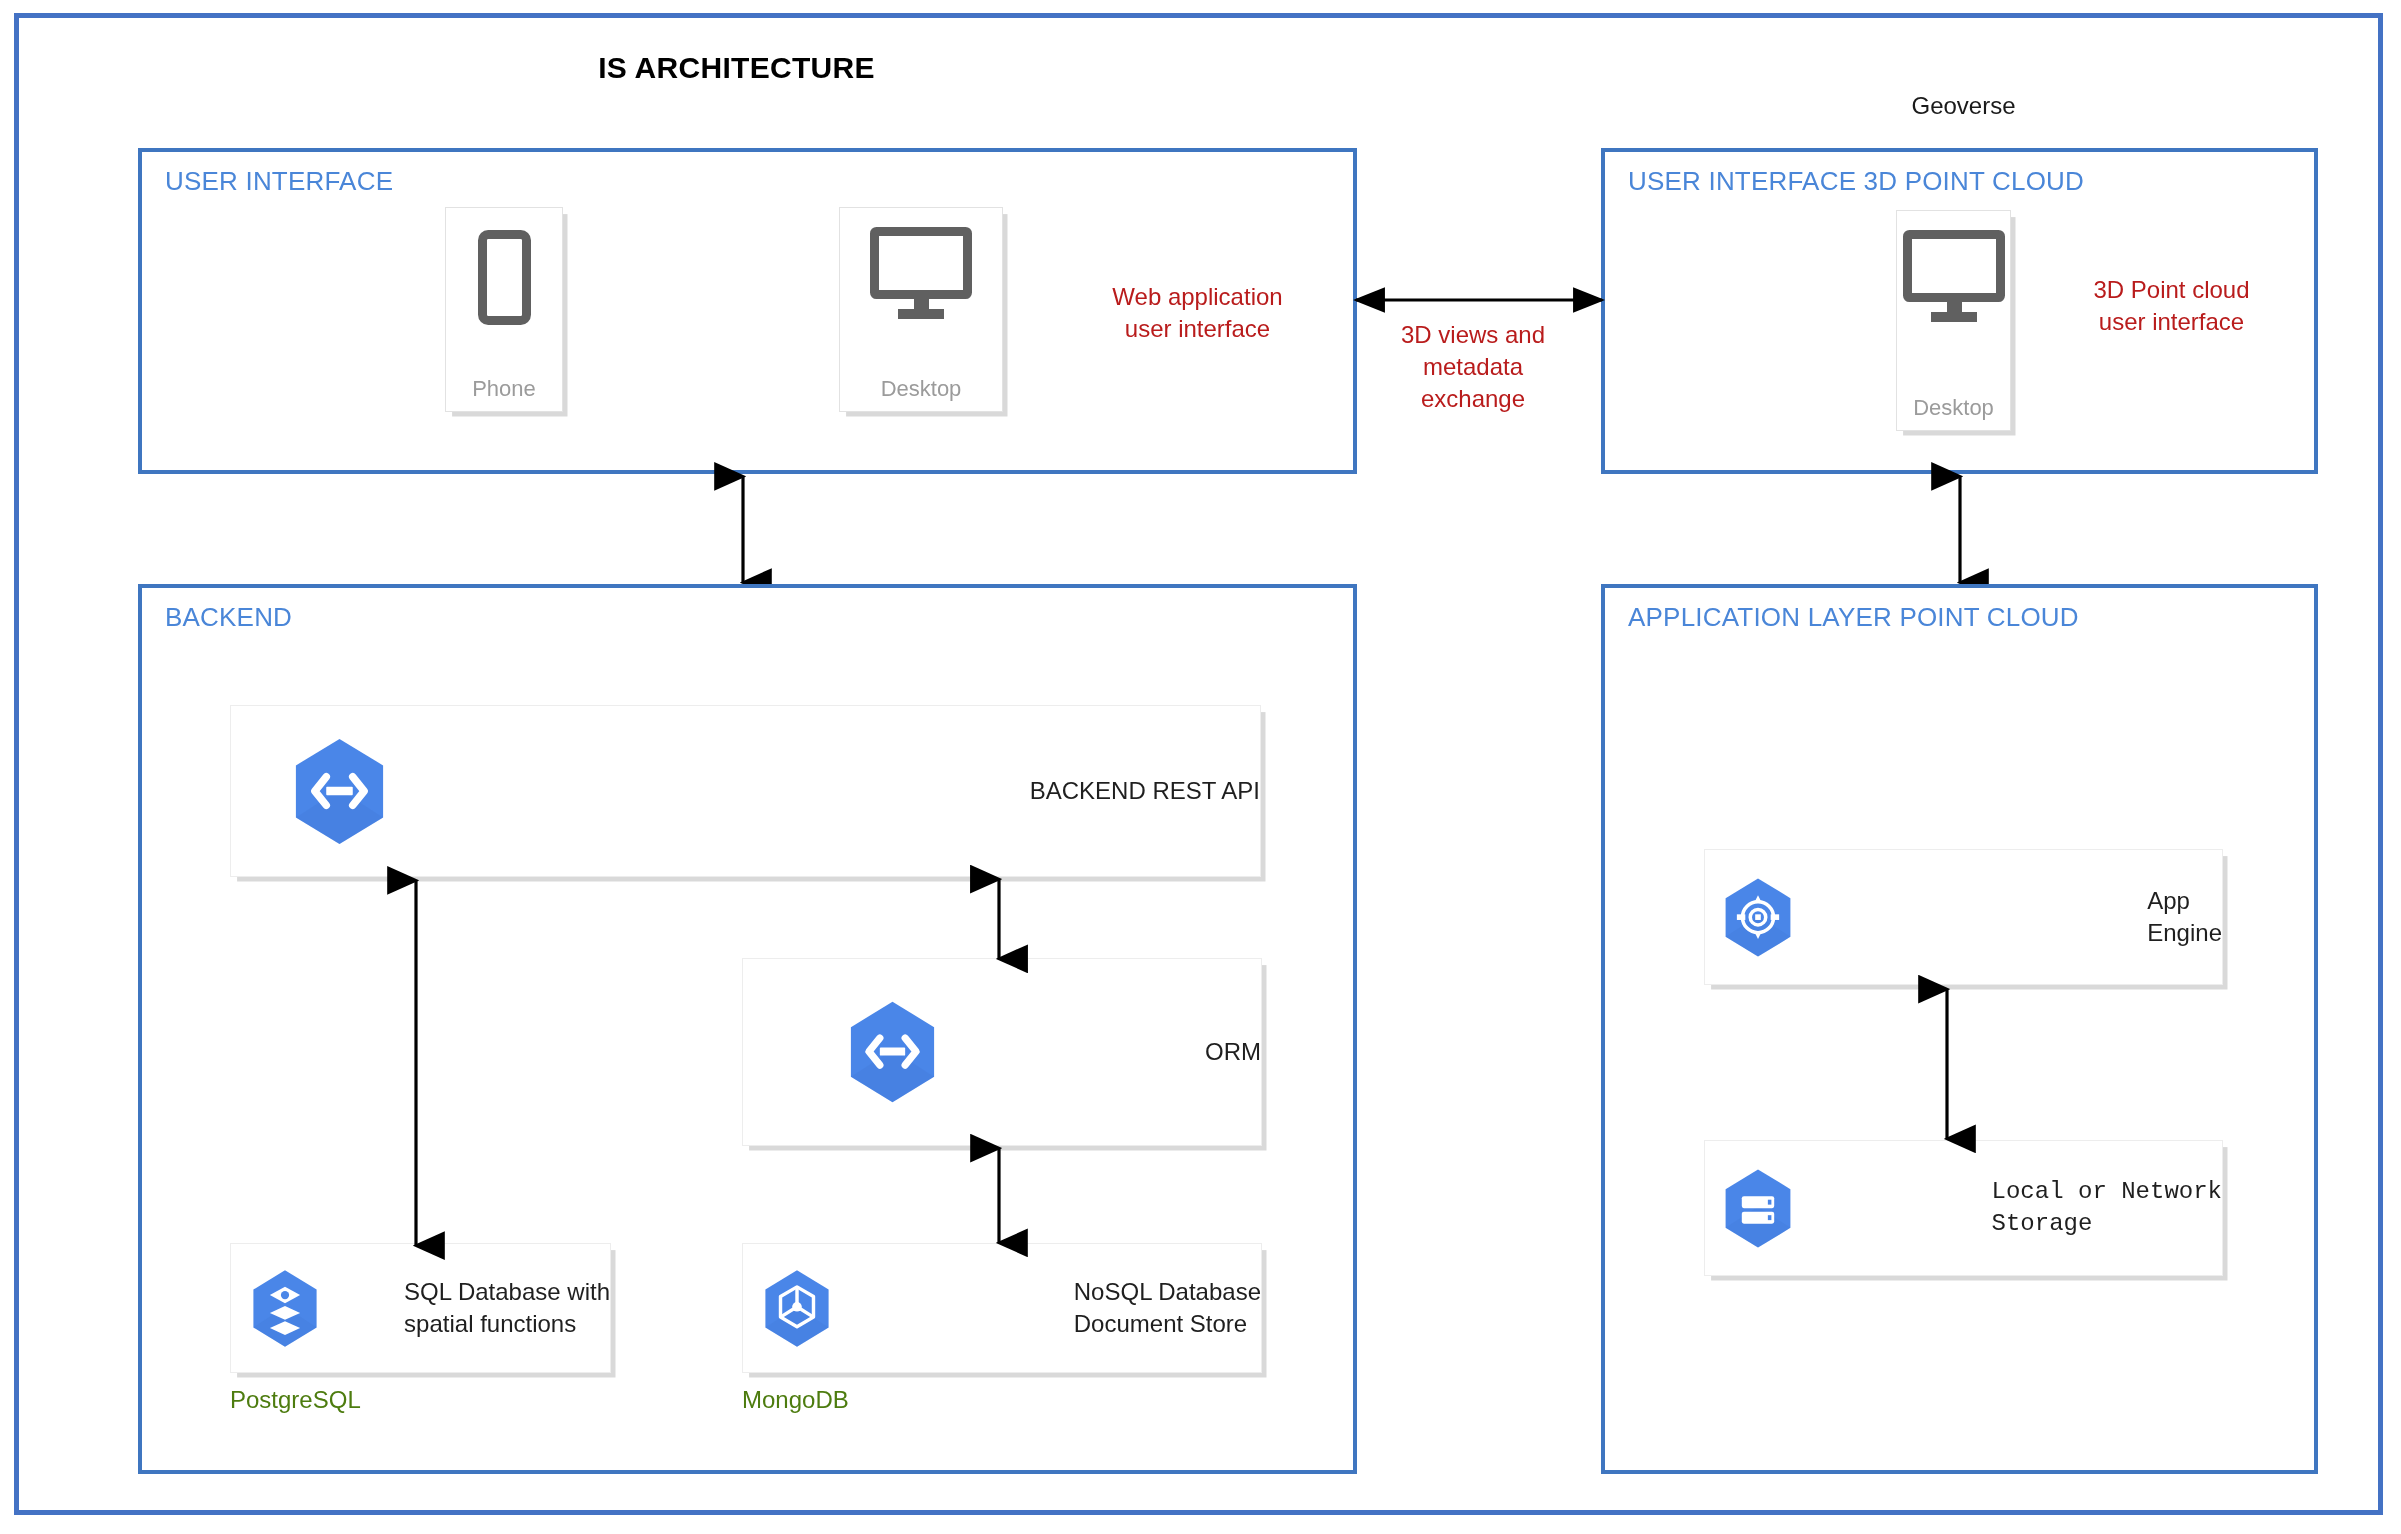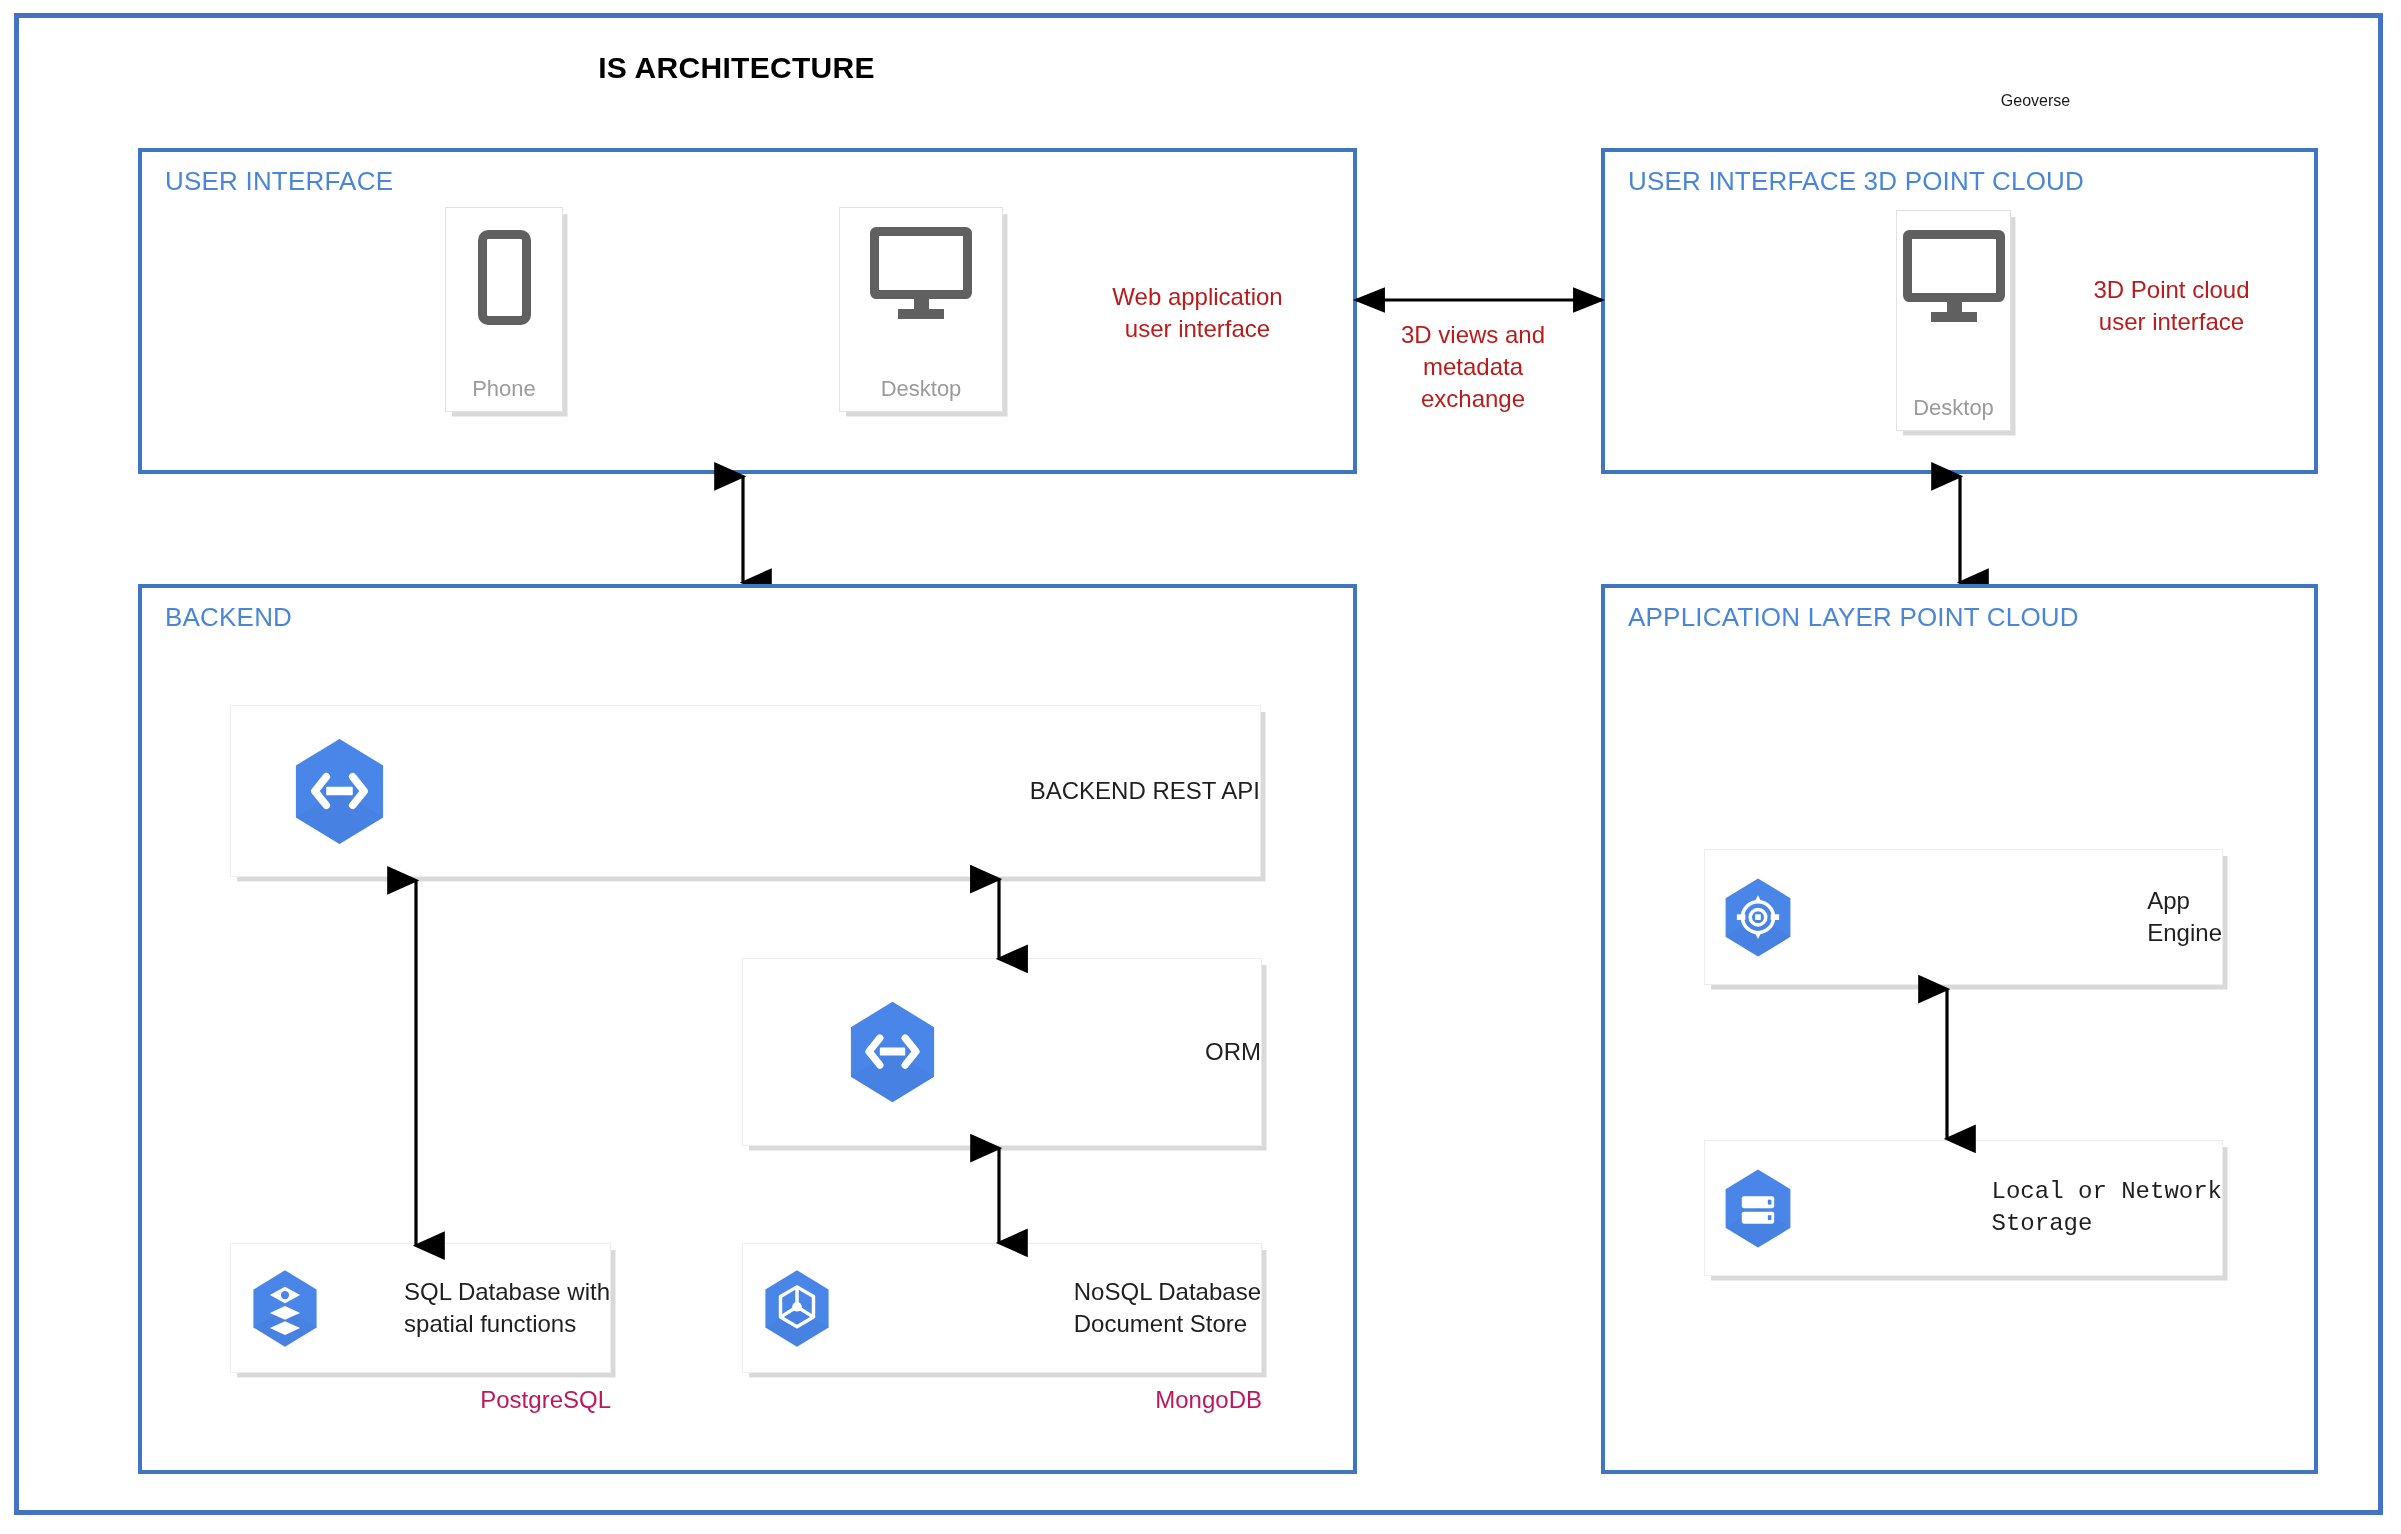--- a/index.html
+++ b/index.html
@@ -29,24 +29,24 @@
     width: 1435px;
     text-align: center;
     font-size: 30px;
     font-weight: bold;
     color: #000000;
     letter-spacing: 0.3px;
   }
 
   #geoverse-label {
     position: absolute;
-    left: 1658px; top: 74px;
+    left: 1586px; top: 74px;
     width: 717px;
     text-align: center;
-    font-size: 16px;
+    font-size: 24px;
     color: #1a1a1a;
   }
 
   
   .panel {
     position: absolute;
     border: 4.5px solid #3f76c0;
     box-sizing: border-box;
     background: #ffffff;
   }
@@ -135,22 +135,22 @@
   }
   .service-text {
     font-size: 24px;
     color: #1f1f1f;
     line-height: 1.33;
     white-space: pre-line;
   }
   .card-caption {
     position: absolute;
     font-size: 24px;
-    color: #be185d;
-    text-align: right;
+    color: #4d7c0f;
+    text-align: left;
     white-space: nowrap;
   }
 
   #card-rest-api { left: 211px;  top: 687px; width: 1031px; height: 172px; }
   #card-orm      { left: 723px; top: 940px; width: 520px;  height: 188px; }
   #card-sql      { left: 211px;  top: 1225px; width: 381px;  height: 130px; }
   #card-nosql    { left: 723px; top: 1225px; width: 520px;  height: 130px; }
   #card-app-engine { left: 1685px; top: 831px; width: 519px; height: 136px; }
   #card-storage    { left: 1685px; top: 1122px; width: 519px; height: 136px; font-family: Liberation Mono, monospace; }
 

